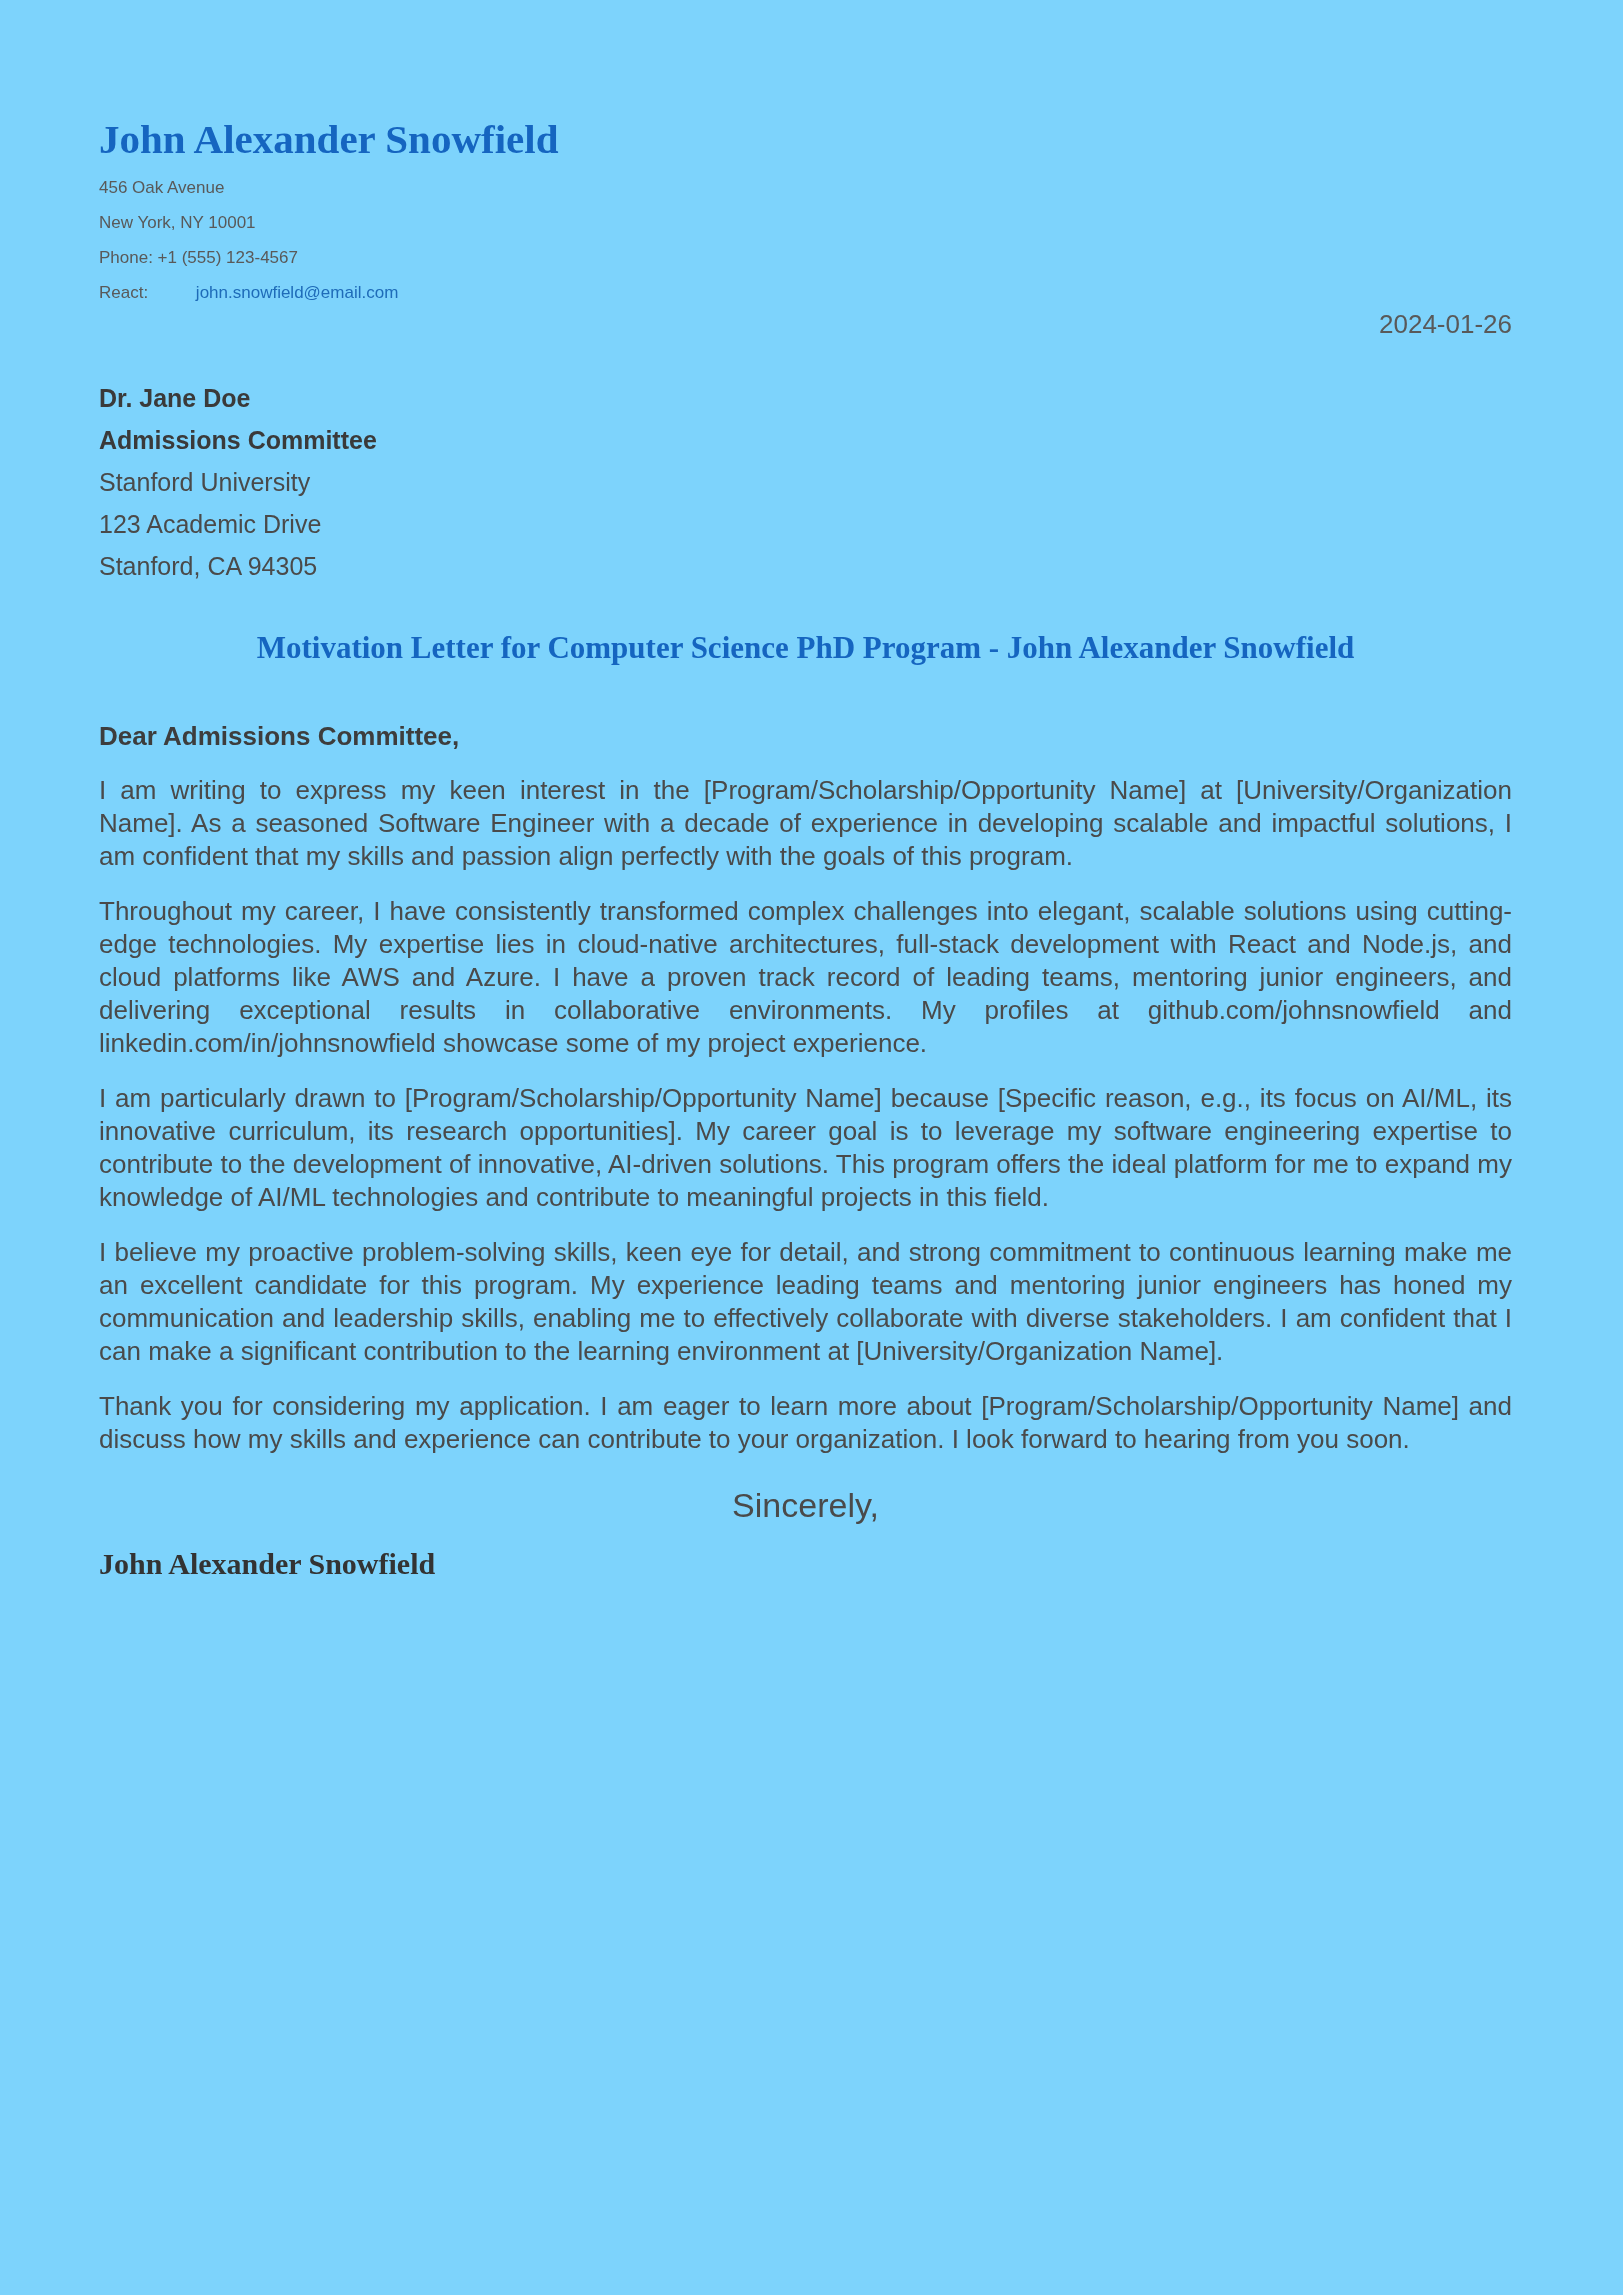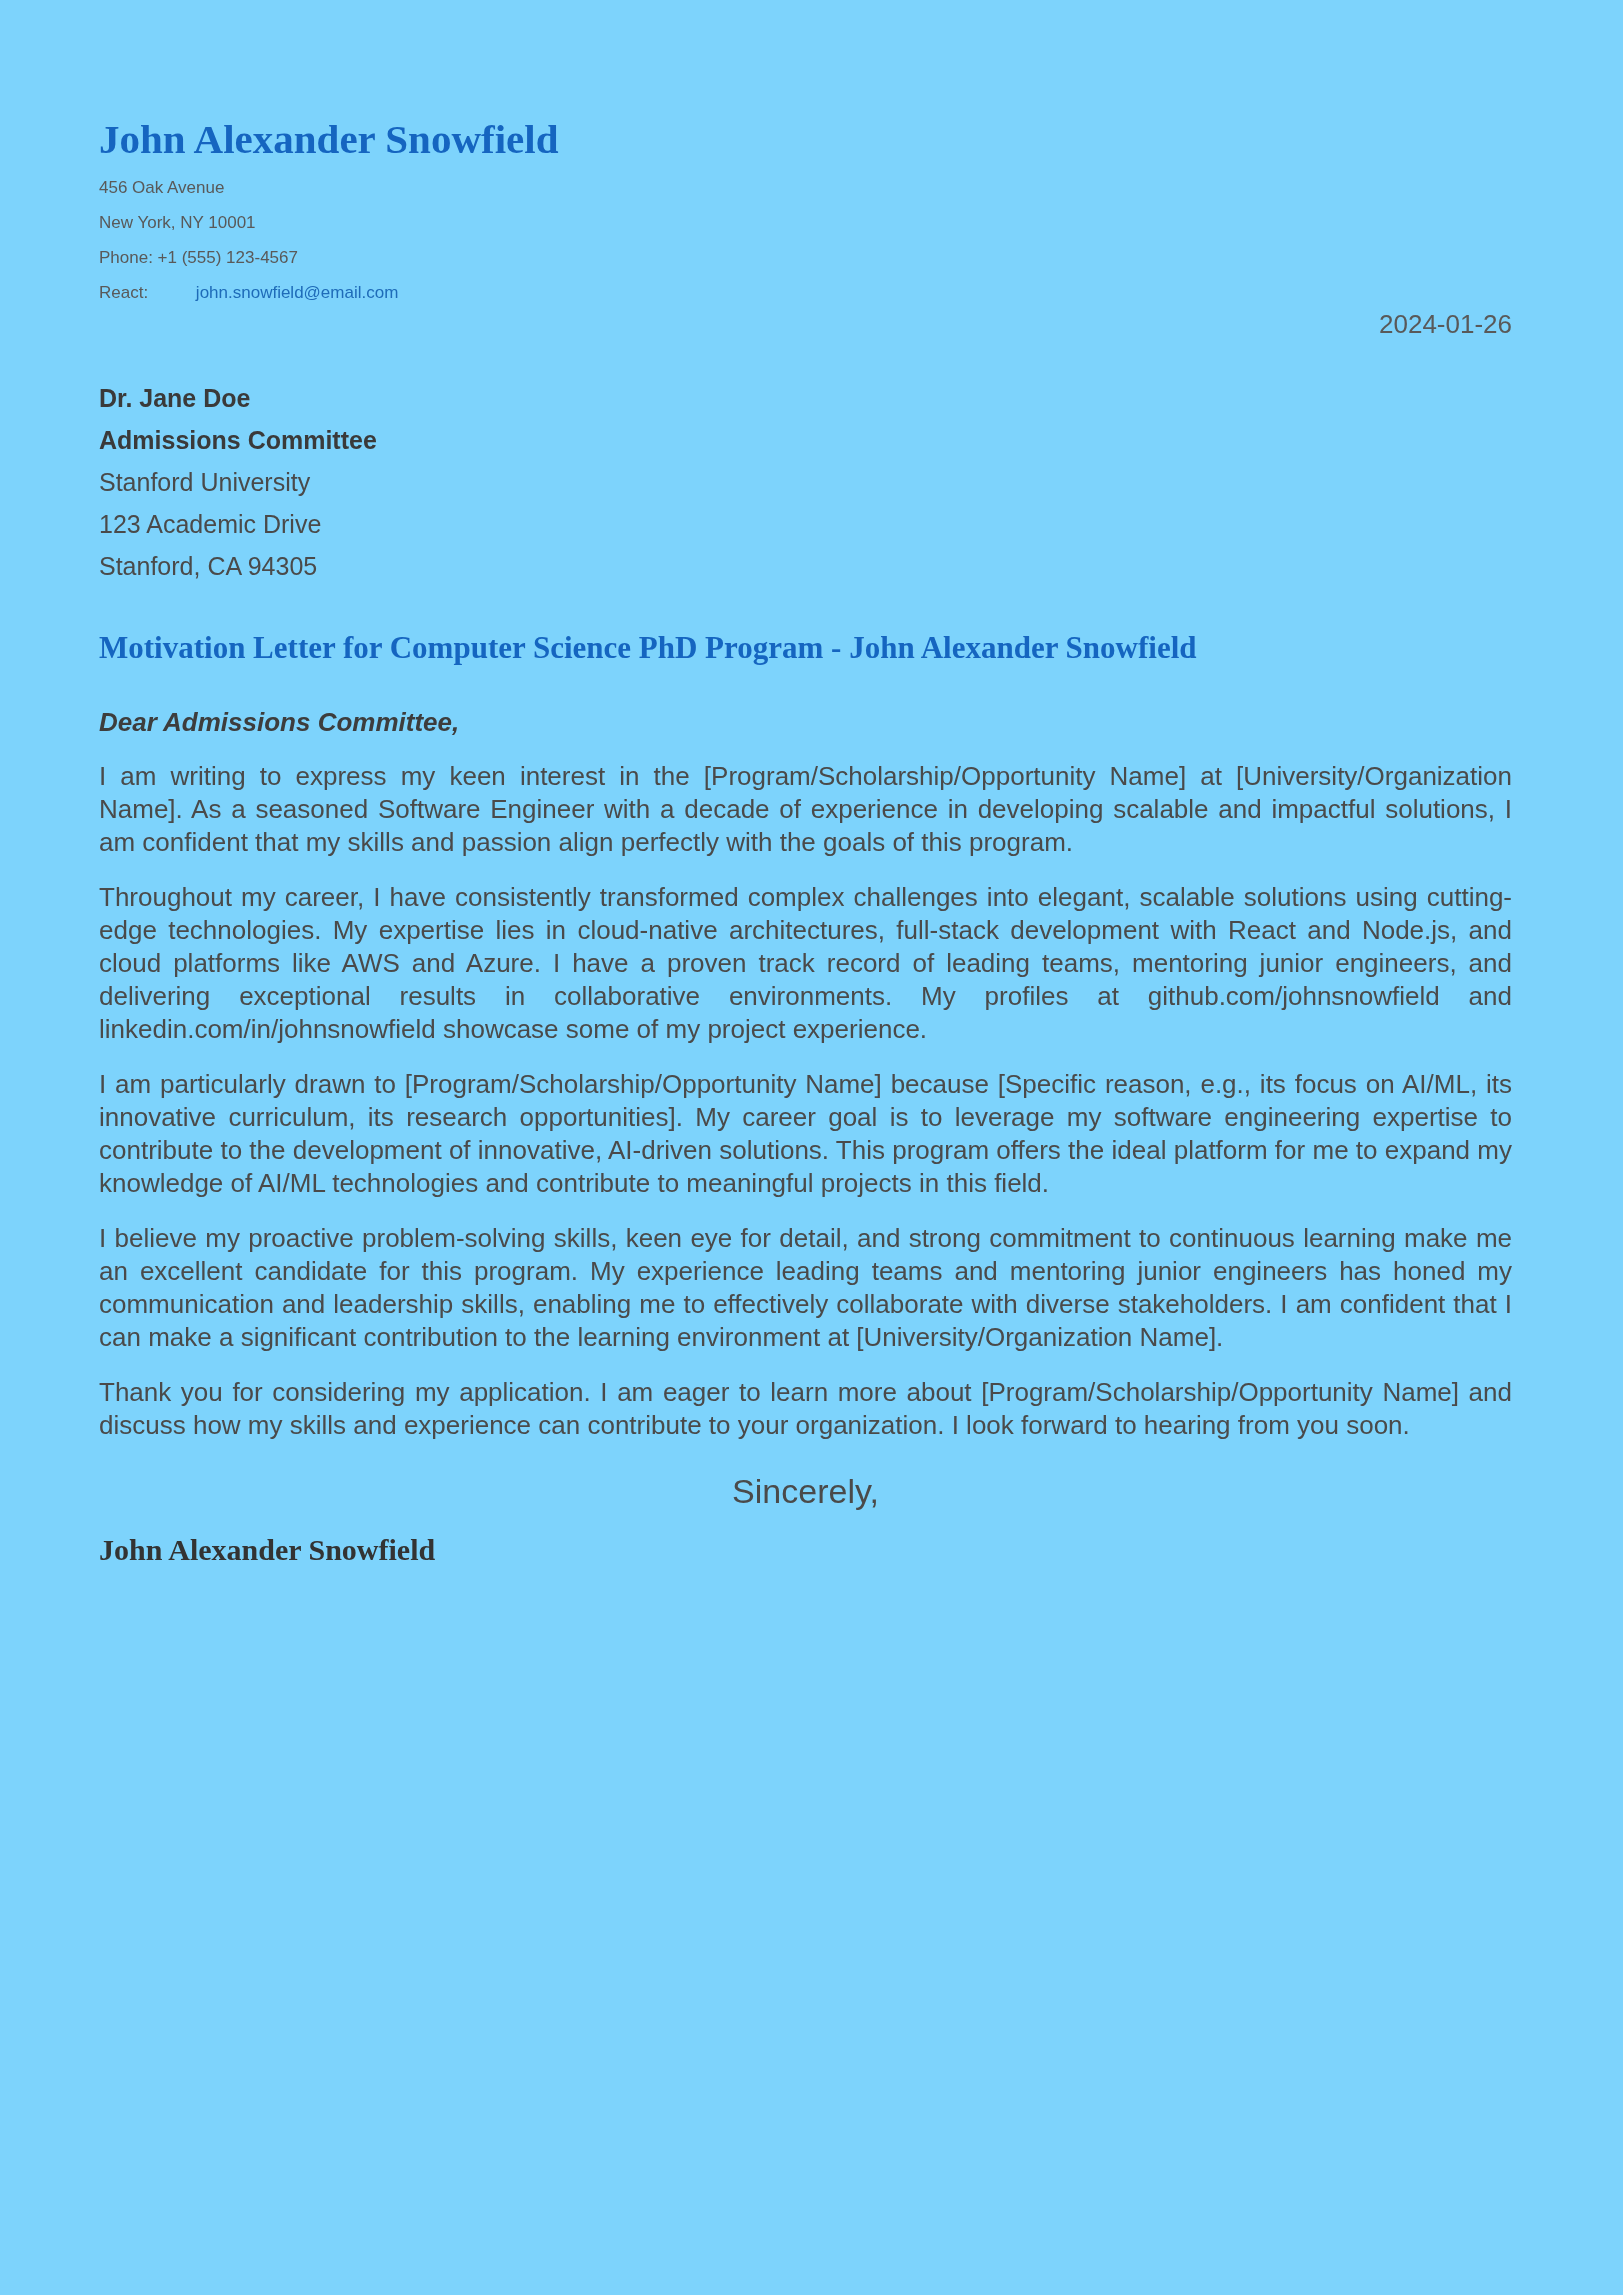--- a/index.html
+++ b/index.html
@@ -55,28 +55,28 @@
     font-weight: 700;
     color: #3a3a3a;
   }
   .letter-title {
     margin: 42px 0 0 0;
     font-family: "Liberation Serif", serif;
     font-weight: 700;
     font-size: 31px;
     line-height: 37px;
     color: #1565c0;
+    text-align: center;
   }
   .salutation {
-    margin-top: 41px;
+    margin-top: 55px;
     font-size: 26px;
     line-height: 31px;
     font-weight: 600;
     color: #3d3d3d;
-    font-style: italic;
   }
   .body-paragraph {
     margin: 22px 0 0 0;
     font-size: 26px;
     line-height: 33px;
     text-align: justify;
     color: #4a4a4a;
   }
   .closing {
     margin-top: 31px;

